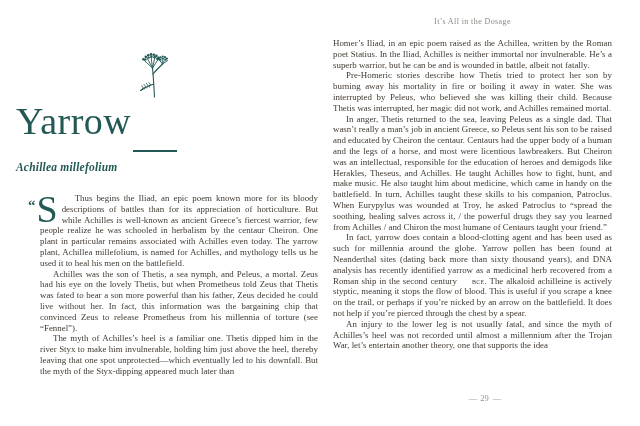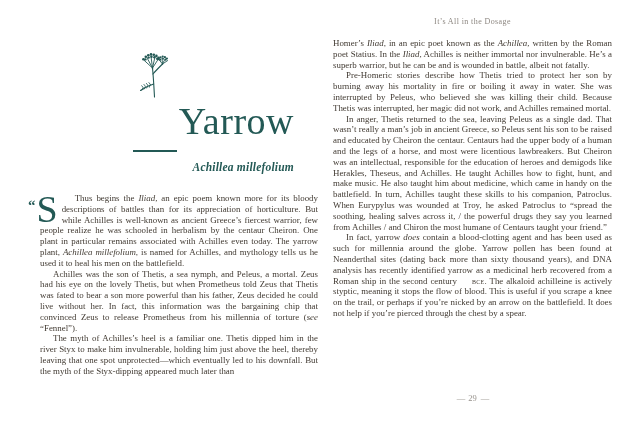--- a/index.html
+++ b/index.html
@@ -9,21 +9,21 @@
     -webkit-font-smoothing:antialiased;
   }
   .spread{position:absolute;inset:0;background:#ffffff;overflow:hidden;}
   .page{position:absolute;top:0;height:364px;}
   .page-left{left:40px;width:278px;}
   .page-right{left:333px;width:279px;}
 
   
   .chapter-head{
     position:absolute;top:48px;left:-24px;width:278px;
-    text-align:right;color:#235955;
+    text-align:left;color:#235955;
   }
   .plant{display:block;margin:0 auto;width:42px;height:50px;color:#235955;}
   .chapter-title{
     margin:4px 0 0;font-size:38px;line-height:38px;font-weight:400;
     letter-spacing:.5px;color:#235955;
   }
   .chapter-divider{
     width:44px;height:2px;background:#235955;margin:10px auto 9px;border:0;
   }
   .chapter-subtitle{
@@ -34,21 +34,21 @@
   
   .body-copy{
     position:absolute;left:0;width:278px;
     font-size:8.9px;line-height:10.8px;color:#413a32;
     text-align:justify;text-justify:inter-word;
   }
   .left-copy{top:193px;}
   .right-copy{top:38px;width:279px;}
   .para{margin:0;padding:0;}
   .para.indent{text-indent:13px;}
-  .it{font-style:italic;}
+  .it{}
   .sc{font-variant:small-caps;letter-spacing:.3px;margin-left:12px;}
 
   
   .dropcap{
     float:left;height:31px;margin:1px 4px 0 -12px;padding:0;
     color:#235955;white-space:nowrap;
   }
   .dc-quote{
     font-size:15px;font-weight:700;line-height:1;
     position:relative;top:-12px;margin-right:1px;
@@ -56,21 +56,21 @@
   .dc-letter{
     display:inline-block;font-size:38px;line-height:30px;font-weight:400;
   }
 
   
   .running-head{
     position:absolute;top:17px;left:0;width:100%;text-align:center;
     font-size:8px;letter-spacing:.4px;color:#8d8781;
   }
   .page-footer{
-    position:absolute;top:393px;left:0;width:100%;text-align:center;
+    position:absolute;top:393px;left:12px;width:100%;text-align:center;
     font-size:8.5px;color:#97928c;
   }
   .pf-dash{margin:0 4px;letter-spacing:-1px;}
 </style>
 </head>
 <body>
 
 <div class="spread">
 
   <div class="page page-left">
@@ -137,22 +137,23 @@
       <p class="para indent"><span>Achilles was the son of Thetis, a sea nymph, and Peleus, a mortal. Zeus had his eye on the lovely Thetis, but when Prometheus told Zeus that Thetis was fated to bear a son more powerful than his father, Zeus decided he could live without her. In fact, this information was the bargaining chip that convinced Zeus to release Prometheus from his millennia of torture (</span><span class="it">see</span><span> “Fennel”).</span></p>
       <p class="para indent"><span>The myth of Achilles’s heel is a familiar one. Thetis dipped him in the river Styx to make him invulnerable, holding him just above the heel, thereby leaving that one spot unprotected—which eventually led to his downfall. But the myth of the Styx-dipping appeared much later than</span></p>
     </div>
   </div>
 
   <div class="page page-right">
 
     <div class="running-head">It’s All in the Dosage</div>
 
     <div class="body-copy right-copy">
-      <p class="para"><span>Homer’s </span><span class="it">Iliad</span><span>, in an epic poet known as the </span><span class="it">Achillea</span><span>, written by the Roman poet Statius. In the </span><span class="it">Iliad</span><span>, Achilles is neither immortal nor invulnerable. He’s a superb warrior, but he can be and is wounded in battle, albeit not fatally.</span></p>
+      <p class="para"><span>Homer’s </span><span class="it">Iliad</span><span>, in an epic poem raised as the </span><span class="it">Achillea</span><span>, written by the Roman poet Statius. In the </span><span class="it">Iliad</span><span>, Achilles is neither immortal nor invulnerable. He’s a superb warrior, but he can be and is wounded in battle, albeit not fatally.</span></p>
       <p class="para indent"><span>Pre-Homeric stories describe how Thetis tried to protect her son by burning away his mortality in fire or boiling it away in water. She was interrupted by Peleus, who believed she was killing their child. Because Thetis was interrupted, her magic did not work, and Achilles remained mortal.</span></p>
       <p class="para indent"><span>In anger, Thetis returned to the sea, leaving Peleus as a single dad. That wasn’t really a man’s job in ancient Greece, so Peleus sent his son to be raised and educated by Cheiron the centaur. Centaurs had the upper body of a human and the legs of a horse, and most were licentious lawbreakers. But Cheiron was an intellectual, responsible for the education of heroes and demigods like Herakles, Theseus, and Achilles. He taught Achilles how to fight, hunt, and make music. He also taught him about medicine, which came in handy on the battlefield. In turn, Achilles taught these skills to his companion, Patroclus. When Eurypylus was wounded at Troy, he asked Patroclus to “spread the soothing, healing salves across it, / the powerful drugs they say you learned from Achilles / and Chiron the most humane of Centaurs taught your friend.”</span></p>
       <p class="para indent"><span>In fact, yarrow </span><span class="it">does</span><span> contain a blood-clotting agent and has been used as such for millennia around the globe. Yarrow pollen has been found at Neanderthal sites (dating back more than sixty thousand years), and DNA analysis has recently identified yarrow as a medicinal herb recovered from a Roman ship in the second century </span><span class="sc">bce</span><span>. The alkaloid achilleine is actively styptic, meaning it stops the flow of blood. This is useful if you scrape a knee on the trail, or perhaps if you’re nicked by an arrow on the battlefield. It does not help if you’re pierced through the chest by a spear.</span></p>
+      <p class="para indent"><span>An injury to the lower leg is not usually fatal, and since the myth of Achilles’s heel was not recorded until almost a millennium after the Trojan War, let’s entertain another theory, one that supports the idea</span></p>
     </div>
 
     <div class="page-footer"><span class="pf-dash">—</span><span>29</span><span class="pf-dash">—</span></div>
   </div>
 
 </div>
 
 </body></html>

